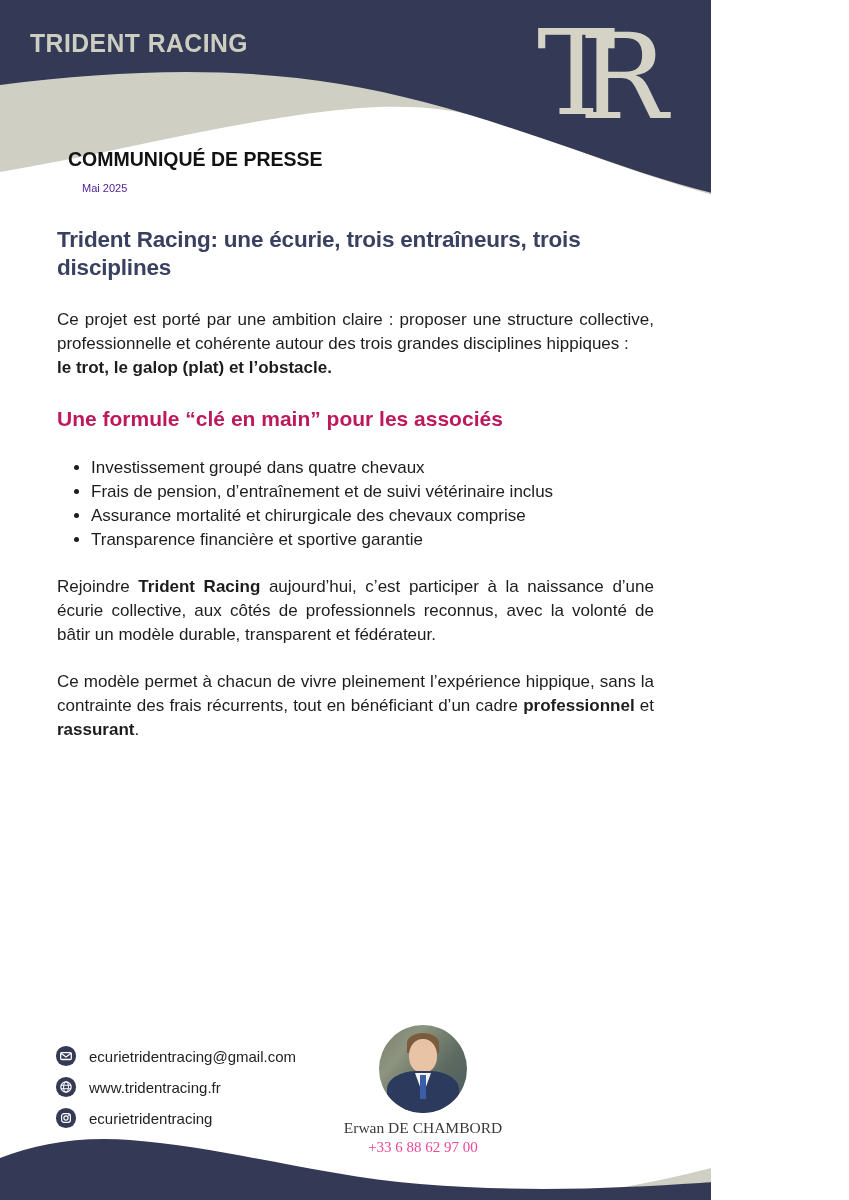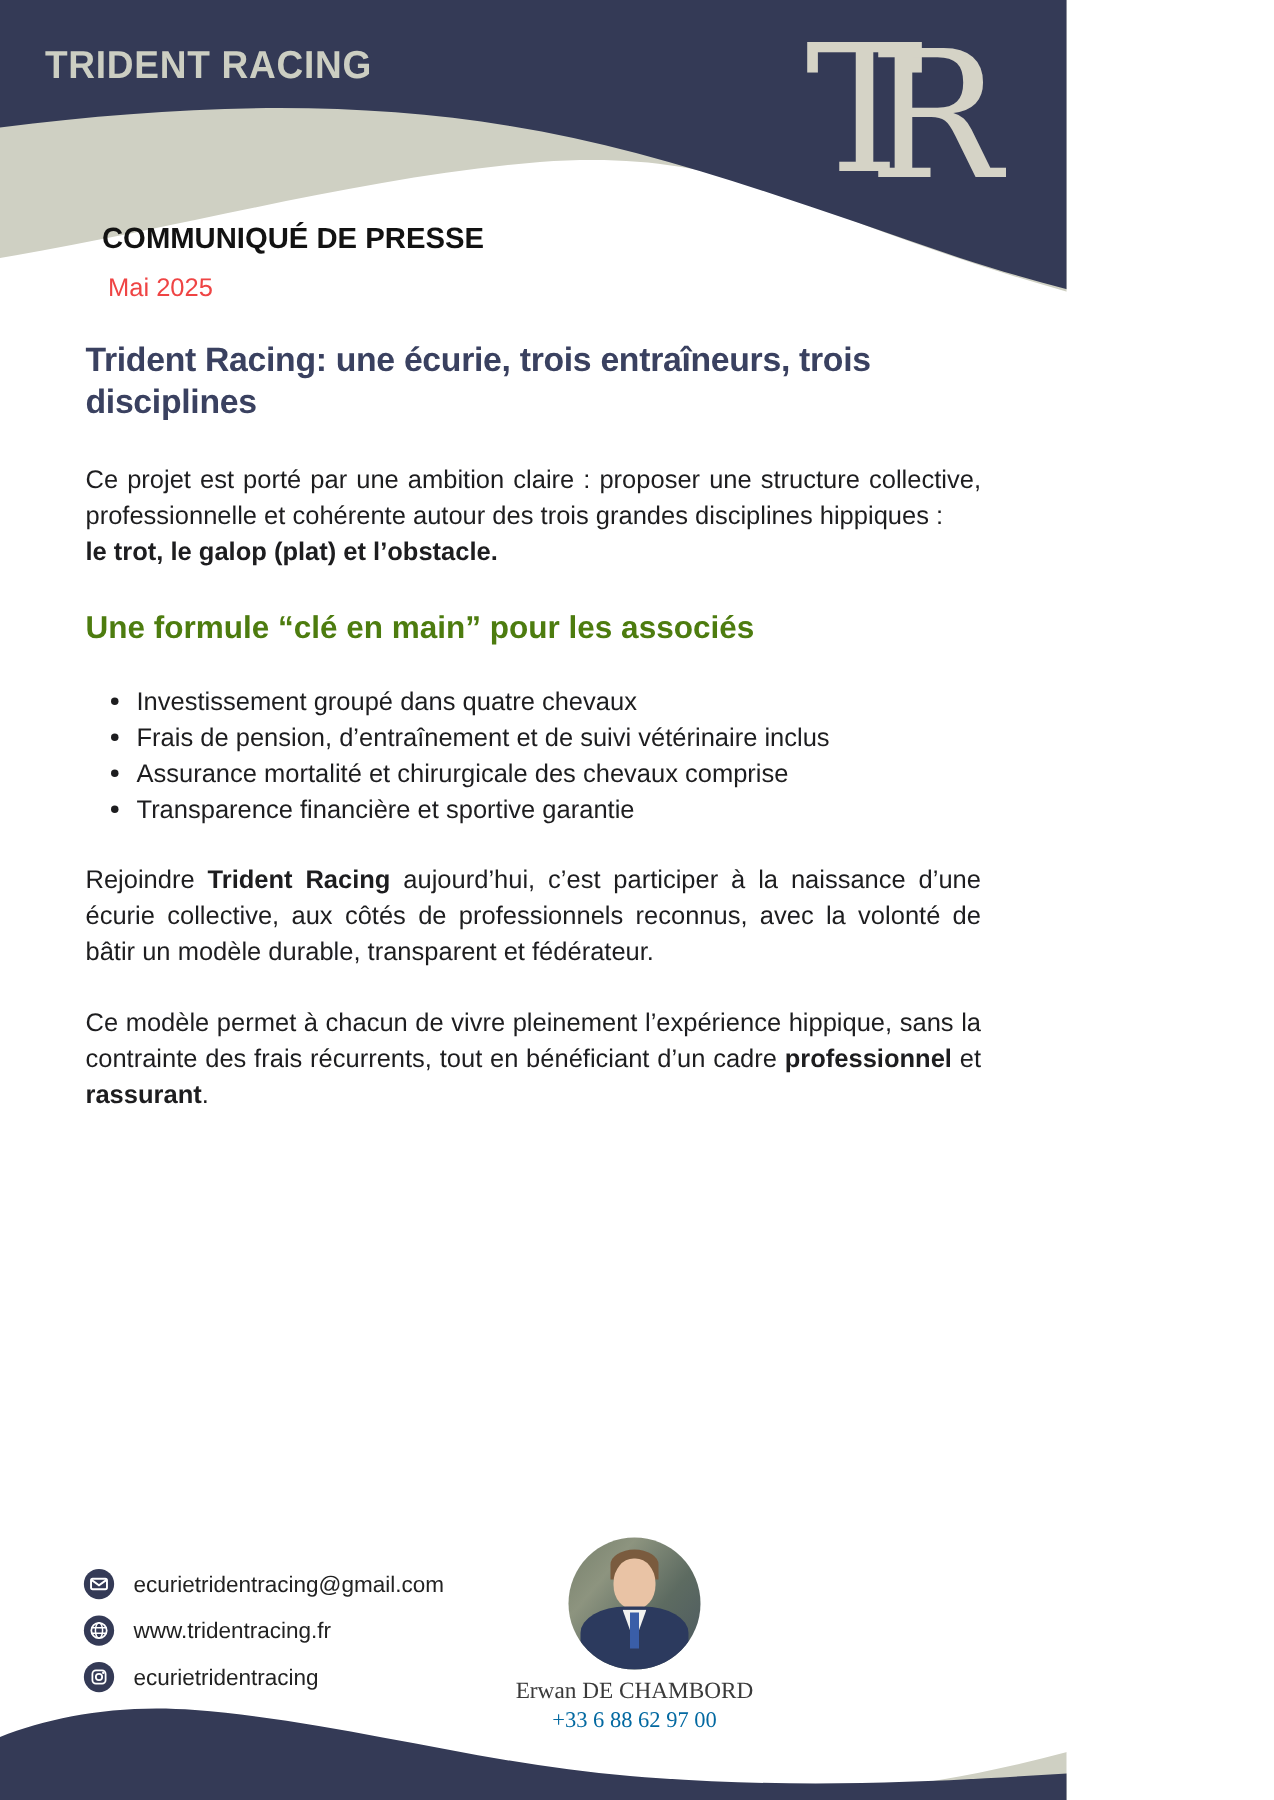--- a/index.html
+++ b/index.html
@@ -11,27 +11,27 @@
 
   .brand{position:absolute;left:30px;top:28px;font-size:26px;font-weight:bold;
          color:#cccec2;letter-spacing:0.5px;transform:scaleX(.95);transform-origin:left;}
   .monogram{position:absolute;top:14px;right:24px;width:150px;height:140px;
             font-family:"DejaVu Serif",serif;color:#d5d3c6;}
   .monogram span{position:absolute;font-size:118px;line-height:1;}
   .monogram .mt{left:0;top:0;}
   .monogram .mr{left:42px;top:4px;}
 
   .doc-label{position:absolute;left:68px;top:148px;font-size:19.5px;font-weight:bold;color:#121212;}
-  .doc-date{position:absolute;left:72px;top:182px;font-size:17px;color:#ef4444;}
+  .doc-date{position:absolute;left:82px;top:182px;font-size:11px;color:#4c1d95;}
 
   main{position:absolute;left:57px;right:57px;top:226px;font-size:17px;line-height:24px;
        text-align:justify;z-index:2;}
   h1{font-size:22.5px;line-height:28px;margin:0 0 26px 0;color:#3a4160;font-weight:bold;
      text-align:left;letter-spacing:-0.2px;}
-  h2{font-size:21px;line-height:26px;margin:26px 0 24px 0;color:#4d7c0f;font-weight:bold;text-align:left;}
+  h2{font-size:21px;line-height:26px;margin:26px 0 24px 0;color:#be185d;font-weight:bold;text-align:left;}
   p{margin:0;}
   .gap{margin-top:23px;}
   ul{margin:2px 0 0 0;padding:0 0 0 34px;text-align:left;}
   li{line-height:24px;}
   b{font-weight:bold;}
 
   .contacts{position:absolute;left:55px;top:1045px;z-index:3;}
   .contact-row{display:flex;align-items:center;margin-bottom:9px;}
   .contact-row svg{display:block;}
   .contact-text{margin-left:12px;font-size:15px;color:#222;}
@@ -46,21 +46,21 @@
   .av-erwan .head{left:30px;top:14px;width:28px;height:34px;border-radius:48%;background:#e9c3a5;}
   .av-erwan .torso{left:8px;top:46px;width:72px;height:42px;border-radius:42% 42% 0 0;background:#2c3a5e;}
   .av-erwan .shirt{left:36px;top:48px;width:16px;height:22px;background:#f2f2f0;clip-path:polygon(0 0,100% 0,50% 100%);}
   .av-erwan .tie{left:41px;top:50px;width:6px;height:24px;background:#3a5ea8;}
   .av-marc{background:repeating-linear-gradient(90deg,#3c2f2b 0 12px,#57423a 12px 18px,#2e2522 18px 30px);}
   .av-marc .hair{left:28px;top:7px;width:32px;height:18px;border-radius:50% 50% 0 0;background:#c79a56;}
   .av-marc .head{left:30px;top:12px;width:28px;height:34px;border-radius:48%;background:#e8c0a0;}
   .av-marc .torso{left:6px;top:44px;width:76px;height:44px;border-radius:42% 42% 0 0;background:#9db9d3;}
   .av-marc .apron{left:24px;top:58px;width:40px;height:30px;background:#27331f;clip-path:polygon(20% 0,80% 0,100% 100%,0 100%);}
   .person-name{margin-top:6px;font-size:15.5px;color:#3a3a3a;}
-  .person-phone{font-size:15px;color:#0369a1;margin-top:2px;}
+  .person-phone{font-size:15px;color:#ec4899;margin-top:2px;}
 </style>
 </head>
 <body>
 
 <div class="page">
 
   <svg class="wave hdr-wave" width="849" height="310" viewBox="0 0 849 310" aria-hidden="true">
     <path fill="#cfd0c3" d="M0 172 C120 152 240 118 360 108 C430 103 480 112 545 138 C640 175 740 208 849 224 L849 0 L0 0 Z"></path>
     <path fill="#343a56" d="M0 85 C120 70 230 66 340 84 C440 100 540 138 640 172 C720 198 790 212 849 220 L849 0 L0 0 Z"></path>
   </svg>

